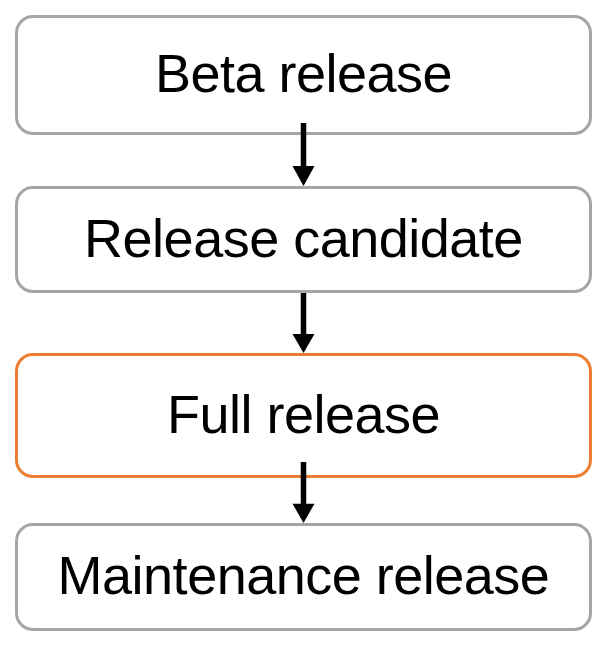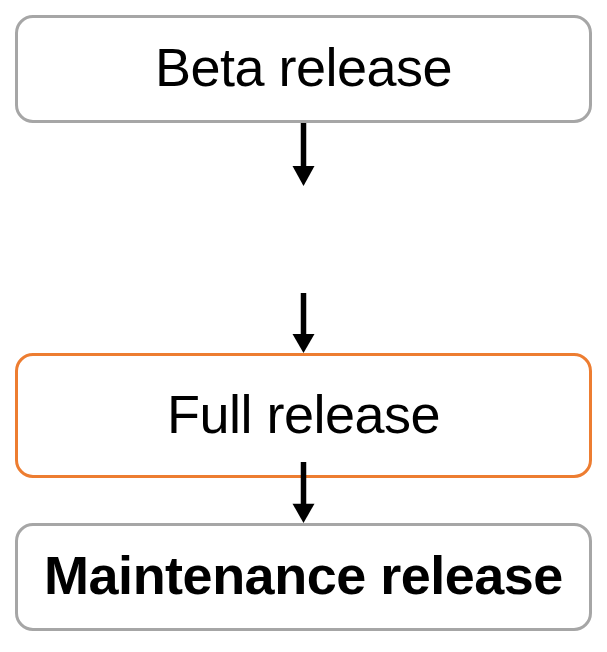--- a/index.html
+++ b/index.html
@@ -50,41 +50,44 @@
     display: block;
   }
   .arrow line { stroke: var(--arrow-color); stroke-width: 5.5; }
   .arrow polygon { fill: var(--arrow-color); }
 </style>
 </head>
 <body>
 
 <div class="canvas">
 
-  <div class="node" style="top:15px; height:108px;">
+  <div class="node" style="top:15px; height:120px;">
     <span class="node-label">Beta release</span>
   </div>
 
   <svg class="arrow" style="top:123px; height:63px;" viewBox="0 0 27 63" preserveAspectRatio="none">
     <line x1="13.5" y1="0" x2="13.5" y2="47"></line>
     <polygon points="2.5,43 24.5,43 13.5,63"></polygon>
   </svg>
 
+  <div class="node" style="top:186px; height:107px;">
+    <span class="node-label">Release candidate</span>
+  </div>
 
   <svg class="arrow" style="top:293px; height:60px;" viewBox="0 0 27 63" preserveAspectRatio="none">
     <line x1="13.5" y1="0" x2="13.5" y2="47"></line>
     <polygon points="2.5,43 24.5,43 13.5,63"></polygon>
   </svg>
 
   <div class="node highlight" style="top:353px; height:125px;">
     <span class="node-label">Full release</span>
   </div>
 
   <svg class="arrow" style="top:462px; height:61px;" viewBox="0 0 27 63" preserveAspectRatio="none">
     <line x1="13.5" y1="0" x2="13.5" y2="47"></line>
     <polygon points="2.5,43 24.5,43 13.5,63"></polygon>
   </svg>
 
-  <div class="node" style="top:523px; height:108px;font-weight:bold;">
+  <div class="node" style="top:523px; height:108px;">
     <span class="node-label">Maintenance release</span>
   </div>
 
 </div>
 
 </body></html>

